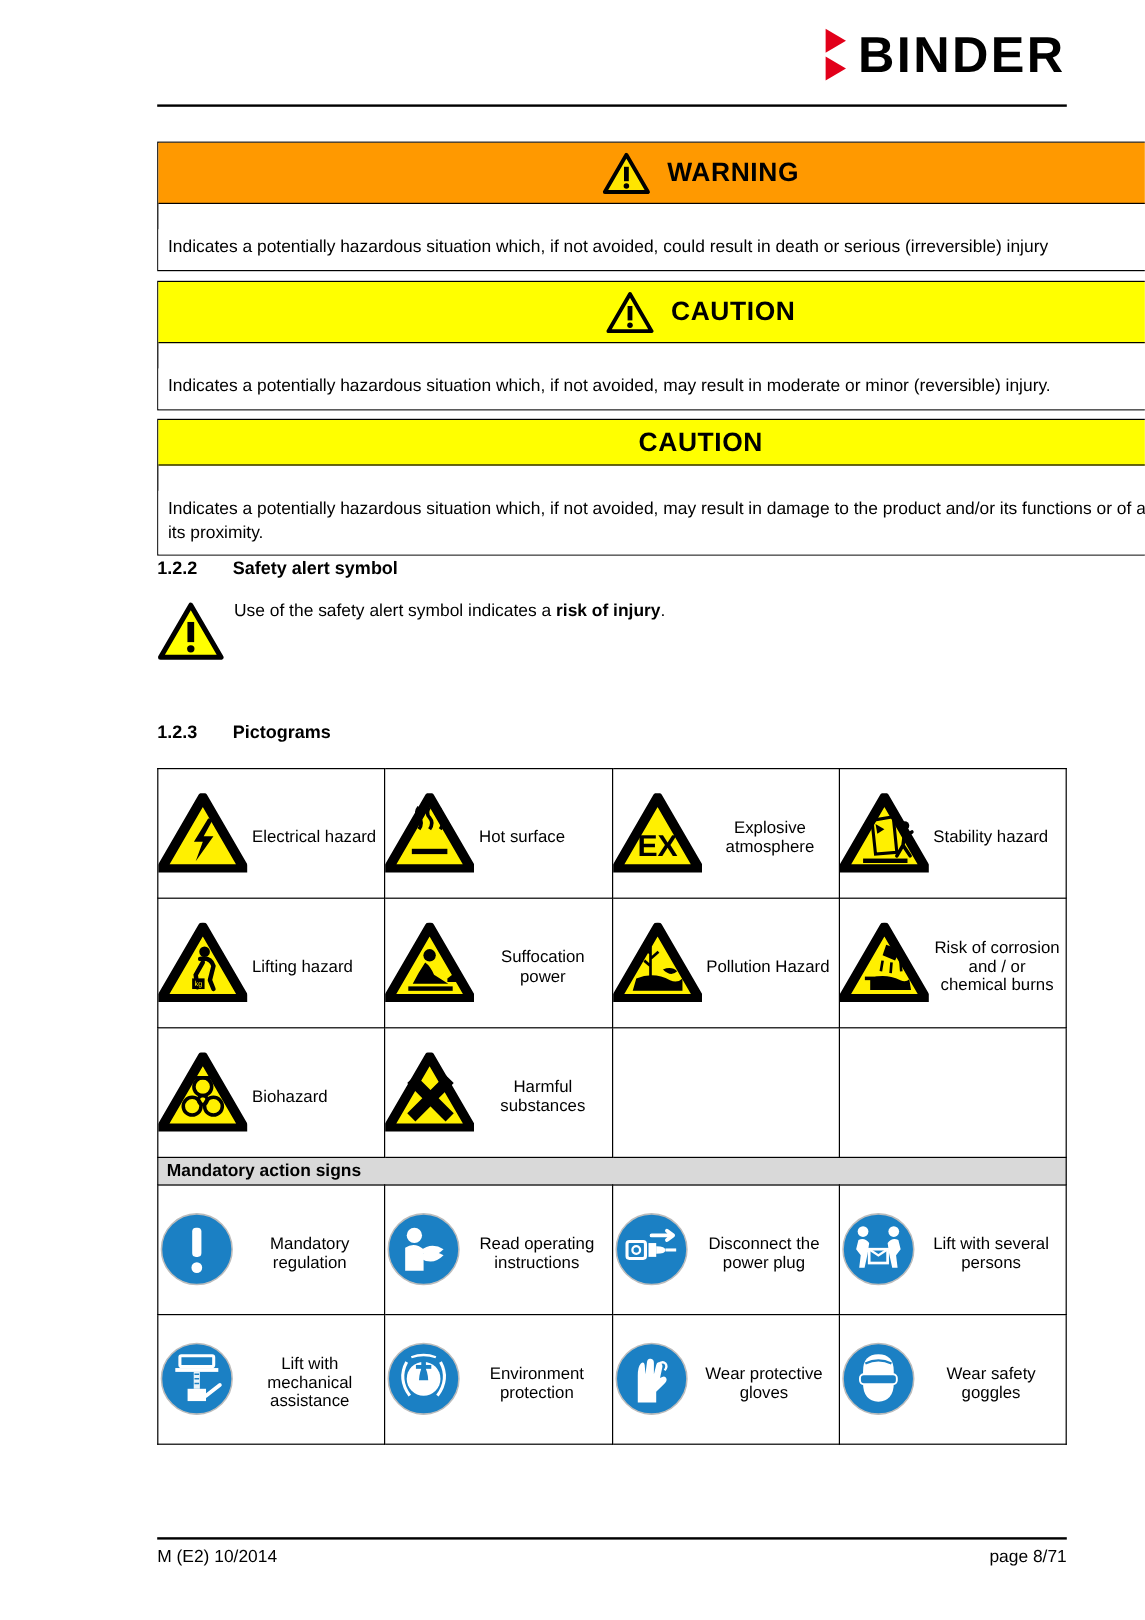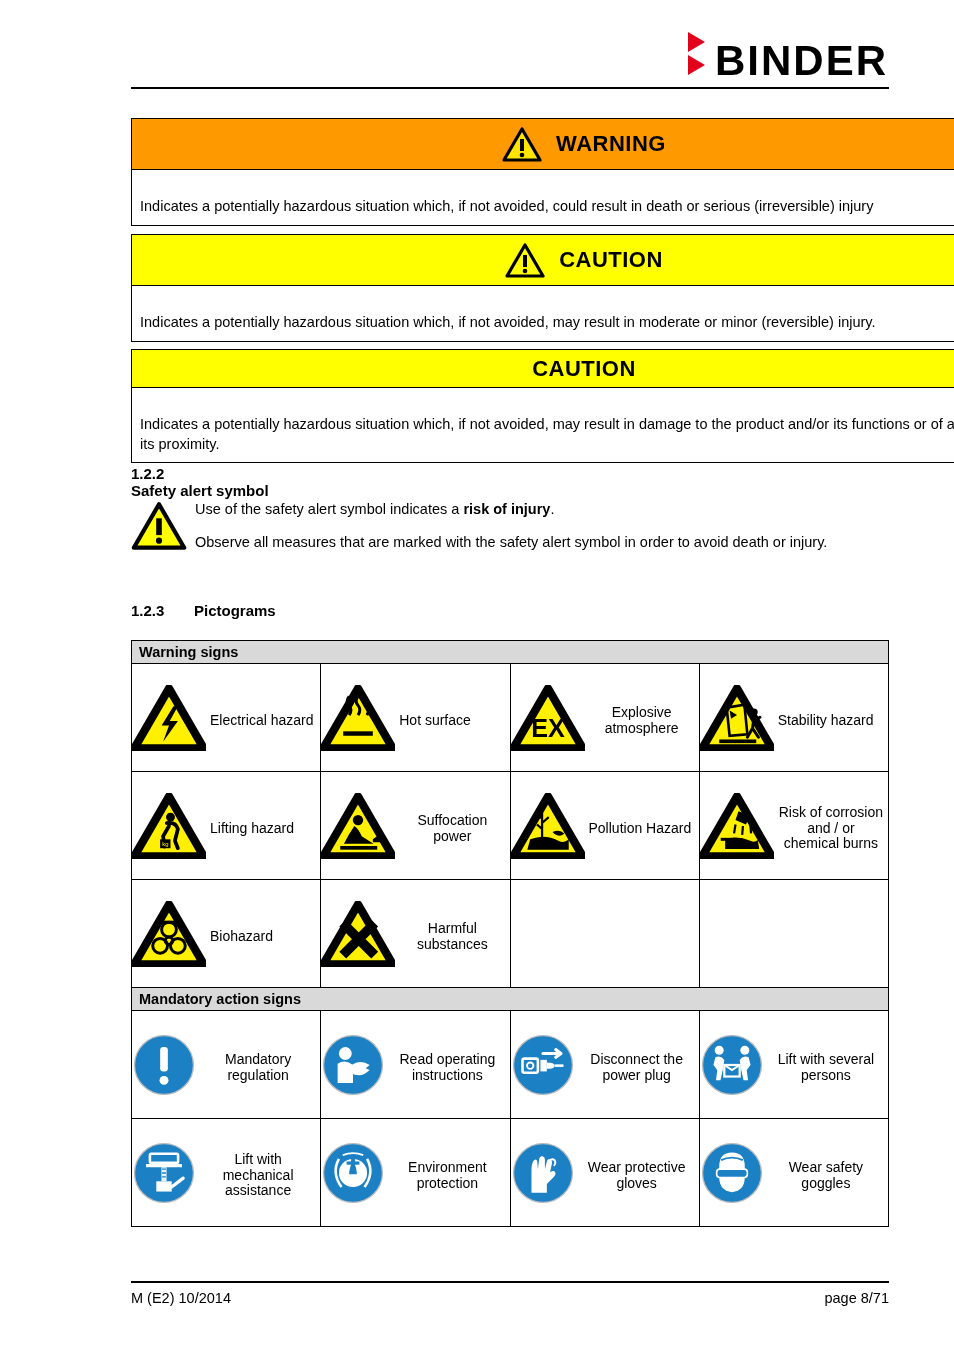--- a/index.html
+++ b/index.html
@@ -39,21 +39,20 @@
     border-top: 10px solid transparent;
     border-bottom: 10px solid transparent;
     border-left: 17px solid #E2001A;
   }
   .logo-text {
     font-size: 42px;
     font-weight: bold;
     letter-spacing: 2px;
     color: #000;
     line-height: 1;
-    margin-top: 16px;
   }
   .header-rule {
     position: absolute;
     left: 131px; top: 87px;
     width: 758px; height: 0;
     border-top: 2px solid #000;
   }
 
   
   .alert {
@@ -218,58 +217,54 @@
     <div class="alert-body">Indicates a potentially hazardous situation which, if not avoided, may result in moderate or minor (reversible) injury.</div>
   </div>
 
   <div class="alert" style="top:349px;">
     <div class="alert-head yellow" style="height:38px;">
       <span class="alert-title">CAUTION</span>
     </div>
     <div class="alert-body">Indicates a potentially hazardous situation which, if not avoided, may result in damage to the product and/or its functions or of a property in its proximity.</div>
   </div>
 
-  <div class="sec-head" style="top:465px;flex-direction:column;">
+  <div class="sec-head" style="top:465px;">
     <span class="sec-num">1.2.2</span>
     <span>Safety alert symbol</span>
   </div>
 
   <div class="safety-block">
     <div class="safety-row">
       <div class="safety-icon-cell">
         <svg width="56" height="50" viewBox="0 0 40 35">
           <polygon points="20,2 38,33 2,33" fill="#FFFF00" stroke="#000" stroke-width="3" stroke-linejoin="round"></polygon>
           <rect x="18" y="12" width="4" height="12" fill="#000"></rect>
           <circle cx="20" cy="28" r="2.2" fill="#000"></circle>
         </svg>
       </div>
       <div class="safety-text">
         <p><span>Use of the safety alert symbol indicates a </span><b>risk of injury</b><span>.</span></p>
-        <p>Observe all measures that are marked with the safety alert symbol in order to avoid death or injury.</p>
       </div>
     </div>
   </div>
 
   <div class="sec-head" style="top:602px;">
     <span class="sec-num">1.2.3</span>
     <span>Pictograms</span>
   </div>
 
   <table class="pic-table">
     <colgroup>
       <col style="width:25%">
         <col style="width:25%">
         <col style="width:25%">
         <col style="width:25%">
     </colgroup>
     <tbody id="pic-body">
         <tr>
-          <td class="grp-head" colspan="4">Warning signs</td>
-        </tr>
-        <tr>
           <td class="cell">
             <div class="cell-inner">
               <div><svg width="74" height="66" viewBox="0 0 100 88">
                   <polygon points="50,4 97,85 3,85" fill="#FFF000" stroke="#000" stroke-width="11" stroke-linejoin="round"></polygon>
                   <polygon points="56,28 40,54 50,54 42,76 62,48 51,48 62,28" fill="#000"></polygon>
                 </svg></div>
               <div class="cell-label">Electrical hazard</div>
             </div>
           </td>
           <td class="cell">

